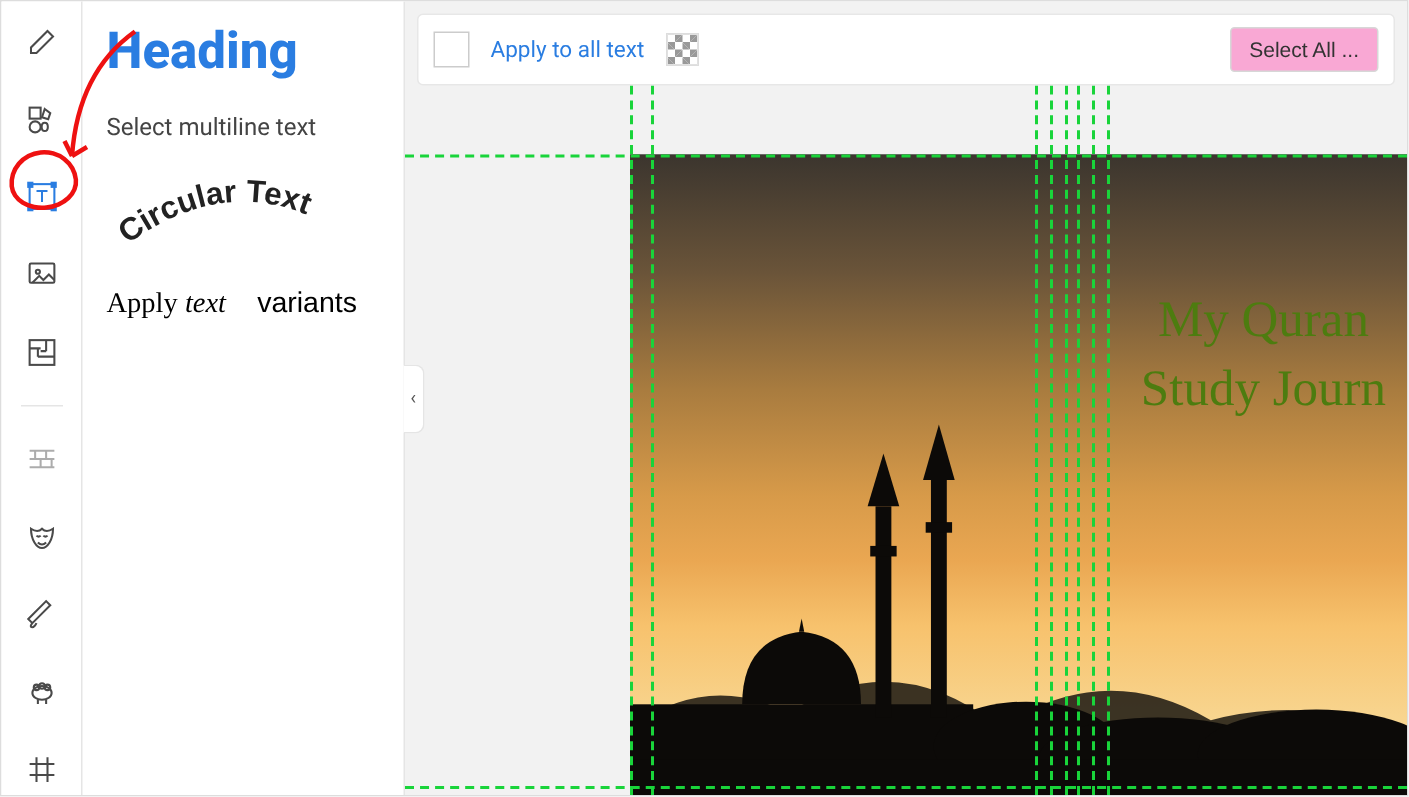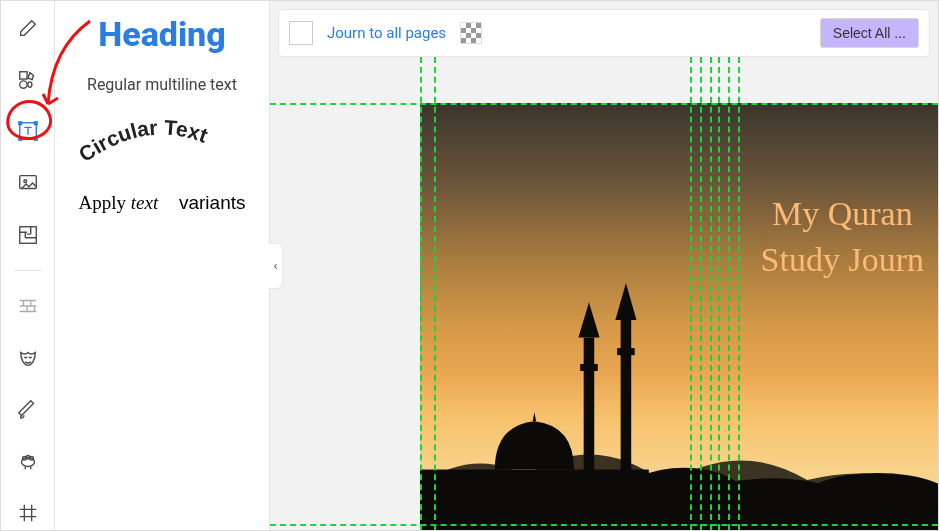--- a/index.html
+++ b/index.html
@@ -13,21 +13,21 @@
 .rail .ico svg { width: 22px; height: 22px; stroke: currentColor; fill: none; stroke-width: 1.5; }
 .rail .ico.sel { color: #2a7de1; }
 .rail hr { width: 28px; border: 0; border-top: 1px solid #e5e5e5; }
 
 
 .redcircle { position: absolute; left: 6px; top: 100px; width: 46px; height: 40px; border: 3px solid #e11; border-radius: 50% 50% 50% 50% / 55% 55% 45% 45%; transform: rotate(-6deg); pointer-events: none; z-index: 50; }
 .redarrow { position: absolute; left: 42px; top: 18px; width: 60px; height: 100px; z-index: 50; pointer-events: none; }
 .redarrow svg { width: 100%; height: 100%; overflow: visible; }
 
 
-.panel { width: 215px; border-right: 1px solid #e5e5e5; padding: 8px 16px; background: #fff; z-index: 5; position: relative; text-align: center; }
+.panel { width: 215px; border-right: 1px solid #e5e5e5; padding: 8px 16px; background: #fff; z-index: 5; position: relative; }
 .panel .opt { padding: 8px 0 16px; cursor: pointer; }
 .panel .heading { font-size: 34px; font-weight: 800; color: #2a7de1; line-height: 1; }
 .panel .regular { font-size: 16px; color: #444; }
 .panel .circular { display: flex; justify-content: center; }
 .panel .circular svg { width: 170px; height: 50px; }
 .panel .bridge { font-family: "Times New Roman", serif; font-size: 25px; font-weight: 900; letter-spacing: 0.5px; text-transform: uppercase; }
 .panel .bridge .b1{font-size:28px;} .panel .bridge .b2{font-size:17px;} .panel .bridge .b3{font-size:21px;} .panel .bridge .b4{font-size:28px;} .panel .bridge .b5{font-size:29px;} .panel .bridge .b6{font-size:23px;}
 .panel .bridge .s1{font-size:28px;} .panel .bridge .s2{font-size:23px;} .panel .bridge .s3{font-size:21px;} .panel .bridge .s4{font-size:28px;}
 .panel .variants { font-family: "Times New Roman", serif; font-size: 19px; }
 .panel .variants .v1{font-family:inherit;} .panel .variants .v2{font-style:italic;} .panel .variants .v3{font-family:-apple-system,sans-serif;margin-left:16px;}
@@ -44,36 +44,36 @@
 .checker { width: 22px; height: 22px; background-image:
   linear-gradient(45deg,#999 25%,transparent 25%),
   linear-gradient(-45deg,#999 25%,transparent 25%),
   linear-gradient(45deg,transparent 75%,#999 75%),
   linear-gradient(-45deg,transparent 75%,#999 75%);
   background-size: 10px 10px;
   background-position: 0 0, 0 5px, 5px -5px, -5px 0;
   border: 1px solid #ddd; cursor: pointer;
 }
 .topbar .spacer { flex: 1; }
-.selectall { background: #c4b5fd; border: 1px solid #d7d7d7; border-radius: 3px; padding: 6px 12px; font-size: 14px; cursor: pointer; color: #333; }
+.selectall { background: #f9a8d4; border: 1px solid #d7d7d7; border-radius: 3px; padding: 6px 12px; font-size: 14px; cursor: pointer; color: #333; }
 
 .canvas-wrap { flex: 1; position: relative; overflow: hidden; }
 
 
 .page { position: absolute; left: 150px; top: 46px; right: -10px; bottom: -10px; background: #000; overflow: hidden; }
 
 
 .sky { position: absolute; inset: 0; background: linear-gradient(to bottom,
    #3b352e 0%, #6a5439 18%, #a97c3f 36%, #d79a49 52%, #eaa752 62%, #f7c26d 72%, #f8d58f 86% ); }
 .mountains { position: absolute; left:0; right:0; bottom:0; height:38%; }
 .mountains svg { width:100%; height:100%; display:block; }
 .mosque { position: absolute; left:0; right:0; bottom:0; height:62%; }
 .mosque svg { width:100%; height:100%; display:block; }
 
-.page-title { position: absolute; right: 24px; top: 88px; text-align: center; color: #fdba74; font-family: Georgia, "Times New Roman", serif; font-size: 34px; line-height: 1.35; white-space: pre; }
+.page-title { position: absolute; right: 24px; top: 88px; text-align: center; color: #4d7c0f; font-family: Georgia, "Times New Roman", serif; font-size: 34px; line-height: 1.35; white-space: pre; }
 
 
 .guide { position: absolute; border: 0; }
 .gh { left: 0; right: 0; border-top: 2px dashed #19d43a; }
 .gv { top: 0; bottom: 0; border-left: 2px dashed #19d43a; }
 
 </style>
 </head>
 <body>
 
@@ -145,21 +145,21 @@
     </div>
     <div class="ico">
       <svg viewBox="0 0 24 24" stroke-width="2.2">
           <path d="M8 3v18M16 3v18M3 8h18M3 16h18"></path>
         </svg>
     </div>
   </div>
 
   <div class="panel">
     <div class="opt heading">Heading</div>
-    <div class="opt regular">Regular multiline text</div>
+    <div class="opt regular">Select multiline text</div>
     <div class="opt circular">
       <svg viewBox="0 0 170 50">
         <defs>
             <path id="arc" d="M 8 45 Q 85 -12 162 45"></path>
           </defs>
         <text font-family="Arial Black, sans-serif" font-size="21" font-weight="900" fill="#222">
           <textPath href="#arc" startOffset="0">Circular Text</textPath>
         </text>
       </svg>
     </div>
@@ -168,21 +168,21 @@
     </div>
 
     <div class="collapse">
       <span>‹</span>
     </div>
   </div>
 
   <div class="stage">
     <div class="topbar">
       <div class="swatch"></div>
-      <span class="apply-link">Journ to all pages</span>
+      <span class="apply-link">Apply to all text</span>
       <div class="checker"></div>
       <div class="spacer"></div>
       <button class="selectall">Select All ...</button>
     </div>
 
     <div class="canvas-wrap">
 
       <div class="page">
         <div class="sky"></div>
         <div class="mountains">

